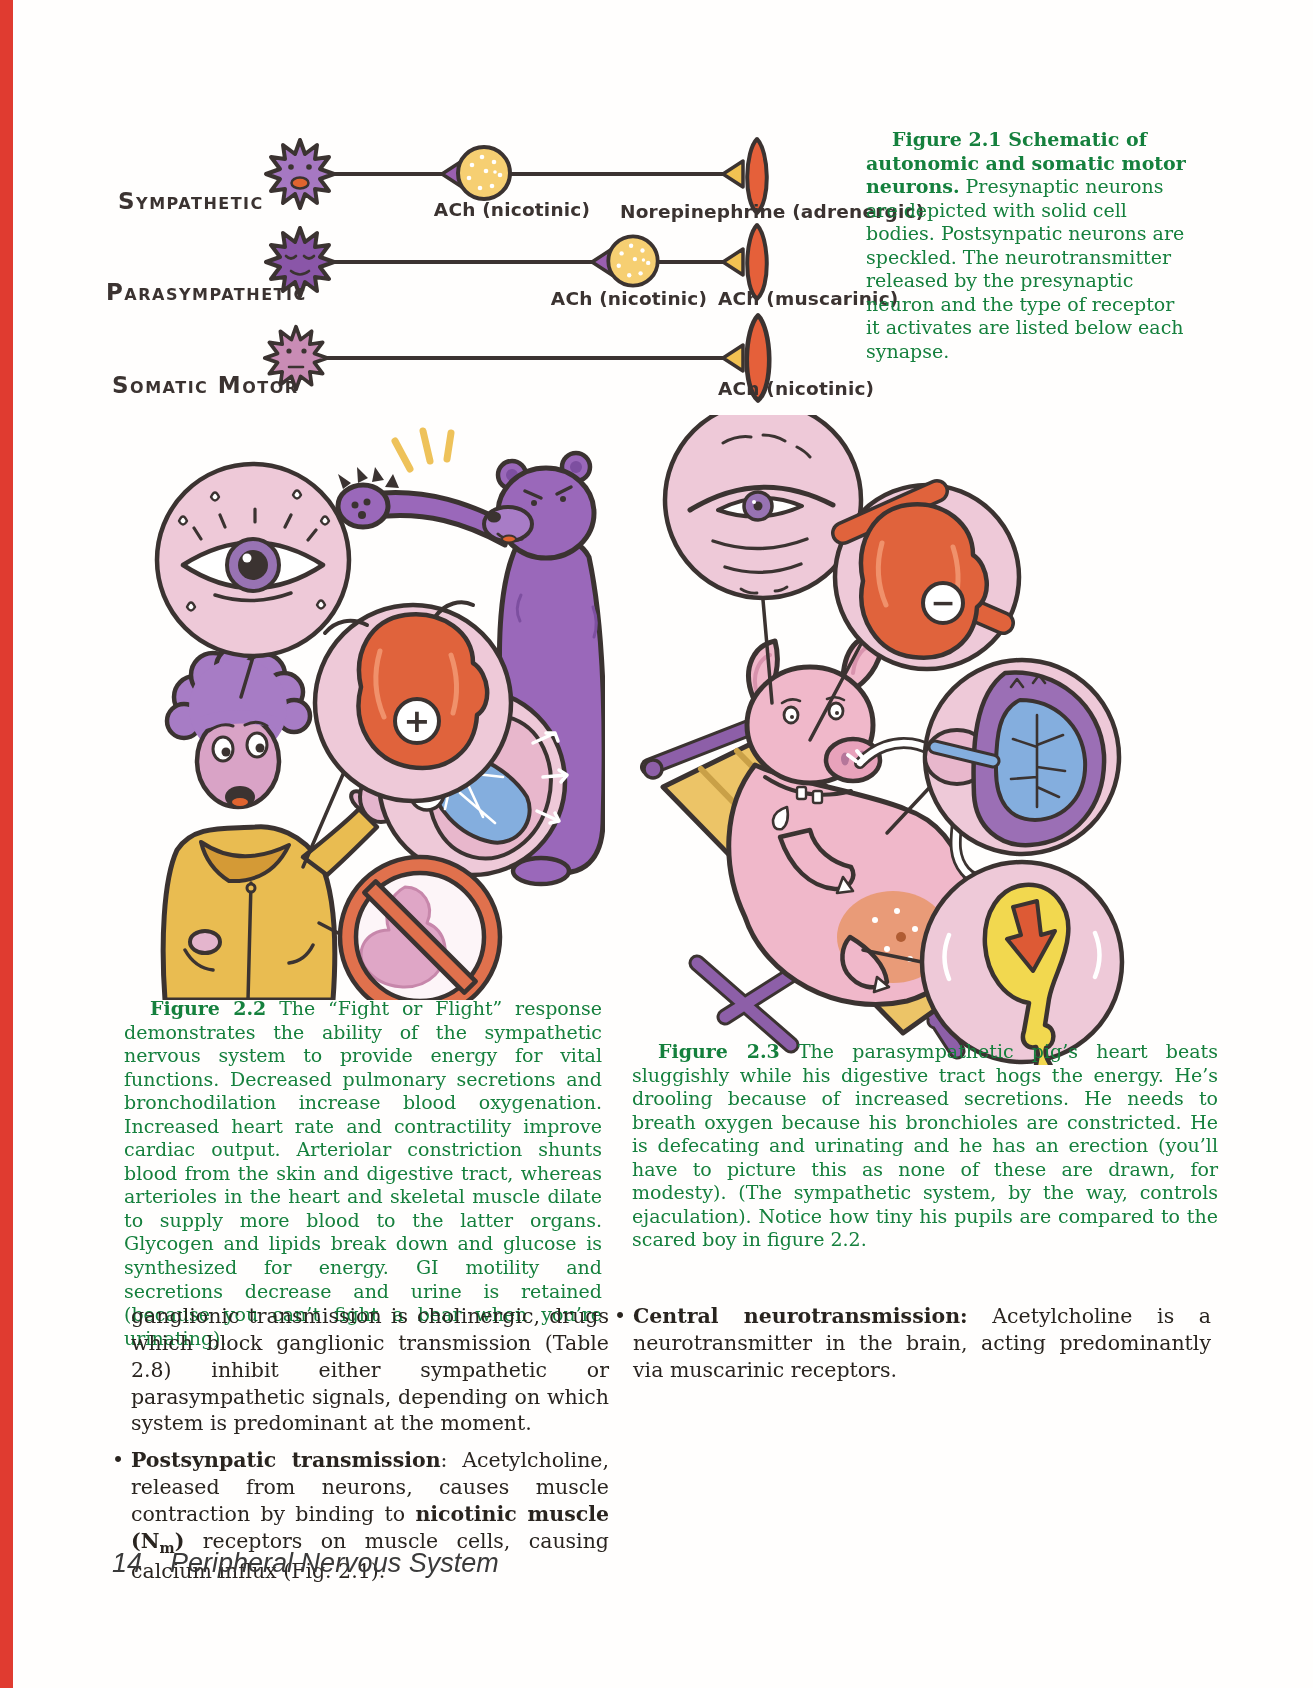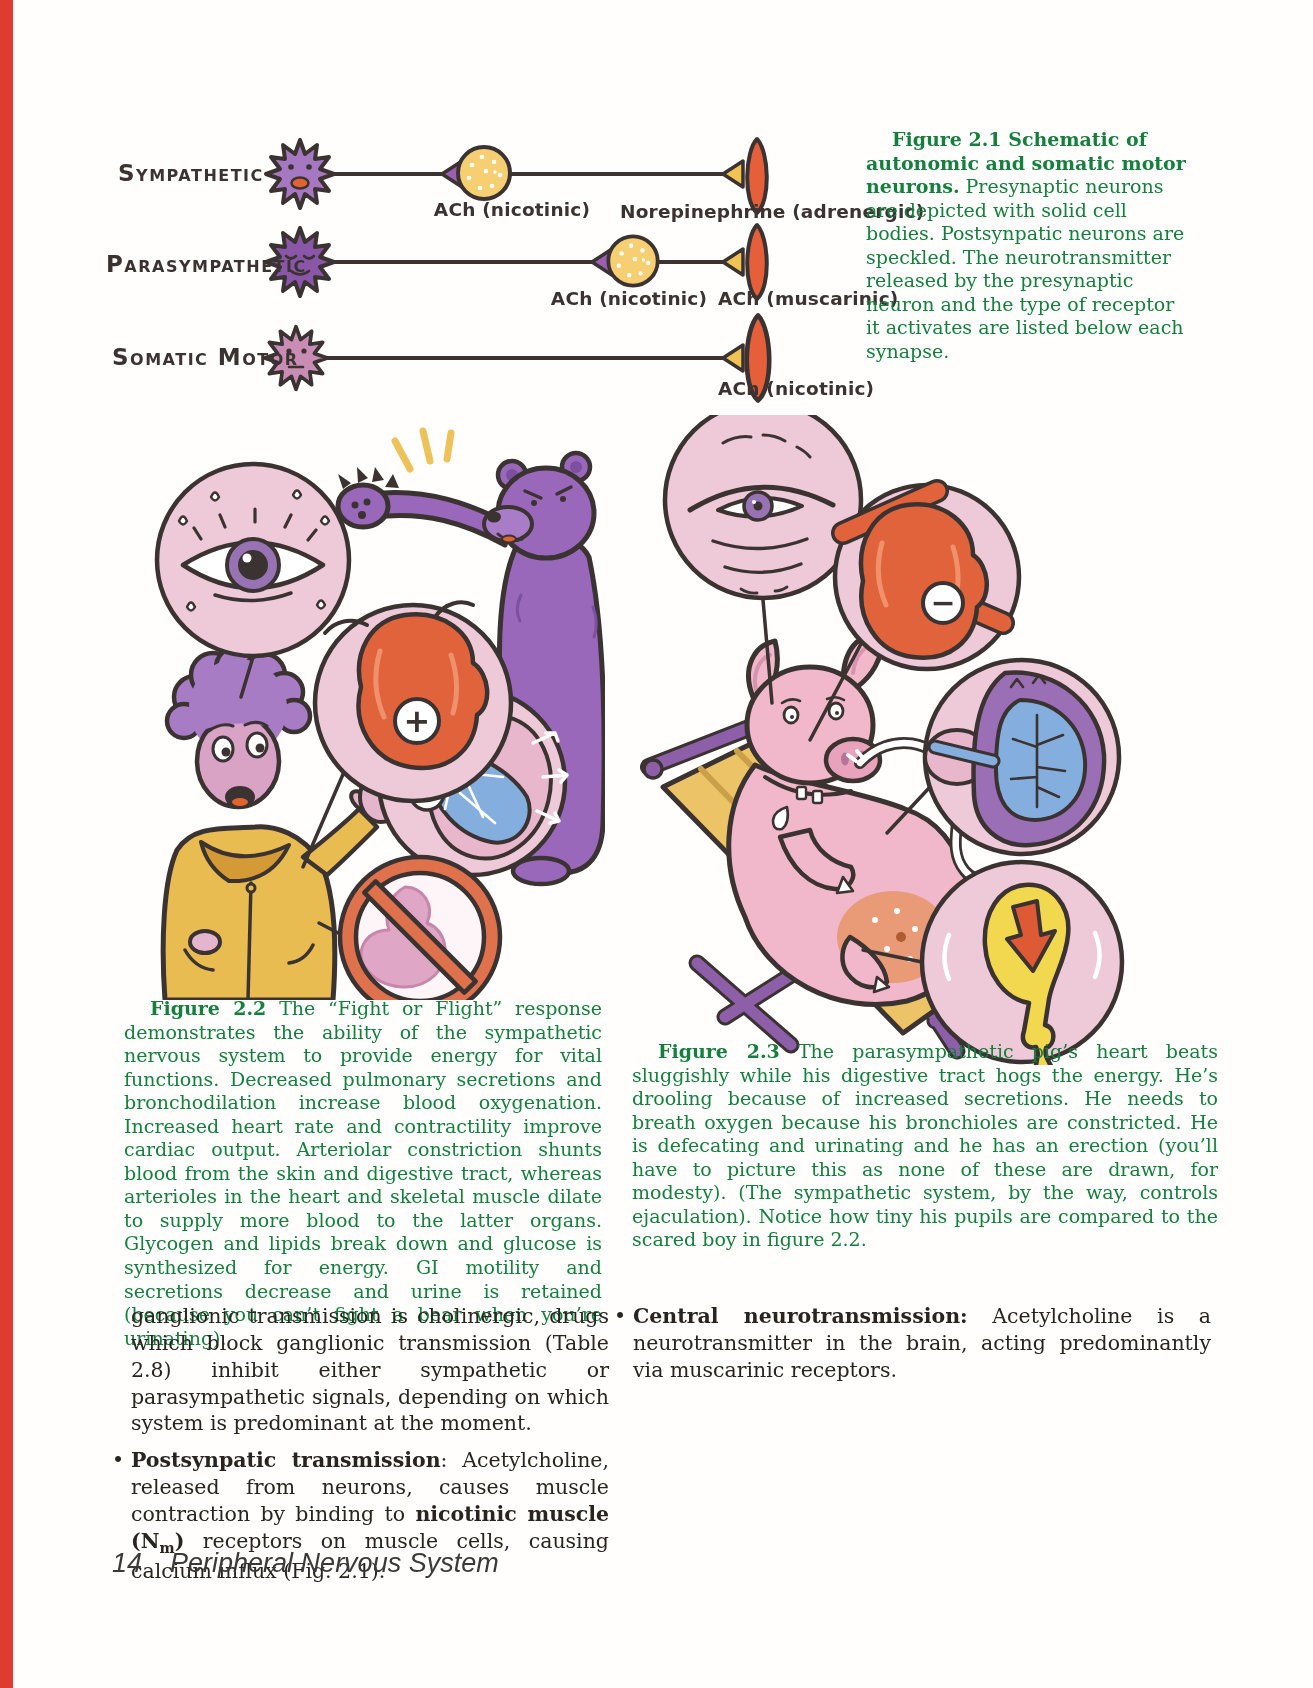--- a/index.html
+++ b/index.html
@@ -2,21 +2,21 @@
 <html><head>
 <meta charset="utf-8">
 <style>
   html,body{margin:0;padding:0;background:#ffffff;}
   .page{position:relative;width:1313px;height:1688px;background:#fffefd;overflow:hidden;
         font-family:"DejaVu Serif",serif;color:#2d2824;}
   .abs{position:absolute;}
   .edge-bar{left:0;top:0;width:13px;height:1688px;background:#e03b30;}
   
   .rowlabel{font-family:"DejaVu Sans",sans-serif;font-weight:700;font-size:23px;color:#3b3331;
-            font-variant:small-caps;letter-spacing:1.5px;white-space:nowrap;}
+            font-variant:small-caps;letter-spacing:1.5px;white-space:nowrap;margin-top:28px;}
   .handlabel{font-family:"DejaVu Sans",sans-serif;font-weight:600;font-size:18.5px;color:#3b3331;
              text-align:center;letter-spacing:.2px;white-space:nowrap;margin-left:32px;}
   
   .caption{font-size:19px;line-height:1.24;text-align:justify;color:#15803d;}
   .caption .fig-label{font-weight:700;}
   .indent1{display:inline-block;width:26px;}
   
   .body-col{font-size:20.5px;line-height:1.31;text-align:justify;color:#29241f;padding-left:19px;}
   .body-col p{margin:0 0 10px 0;}
   .bullet{position:relative;}

